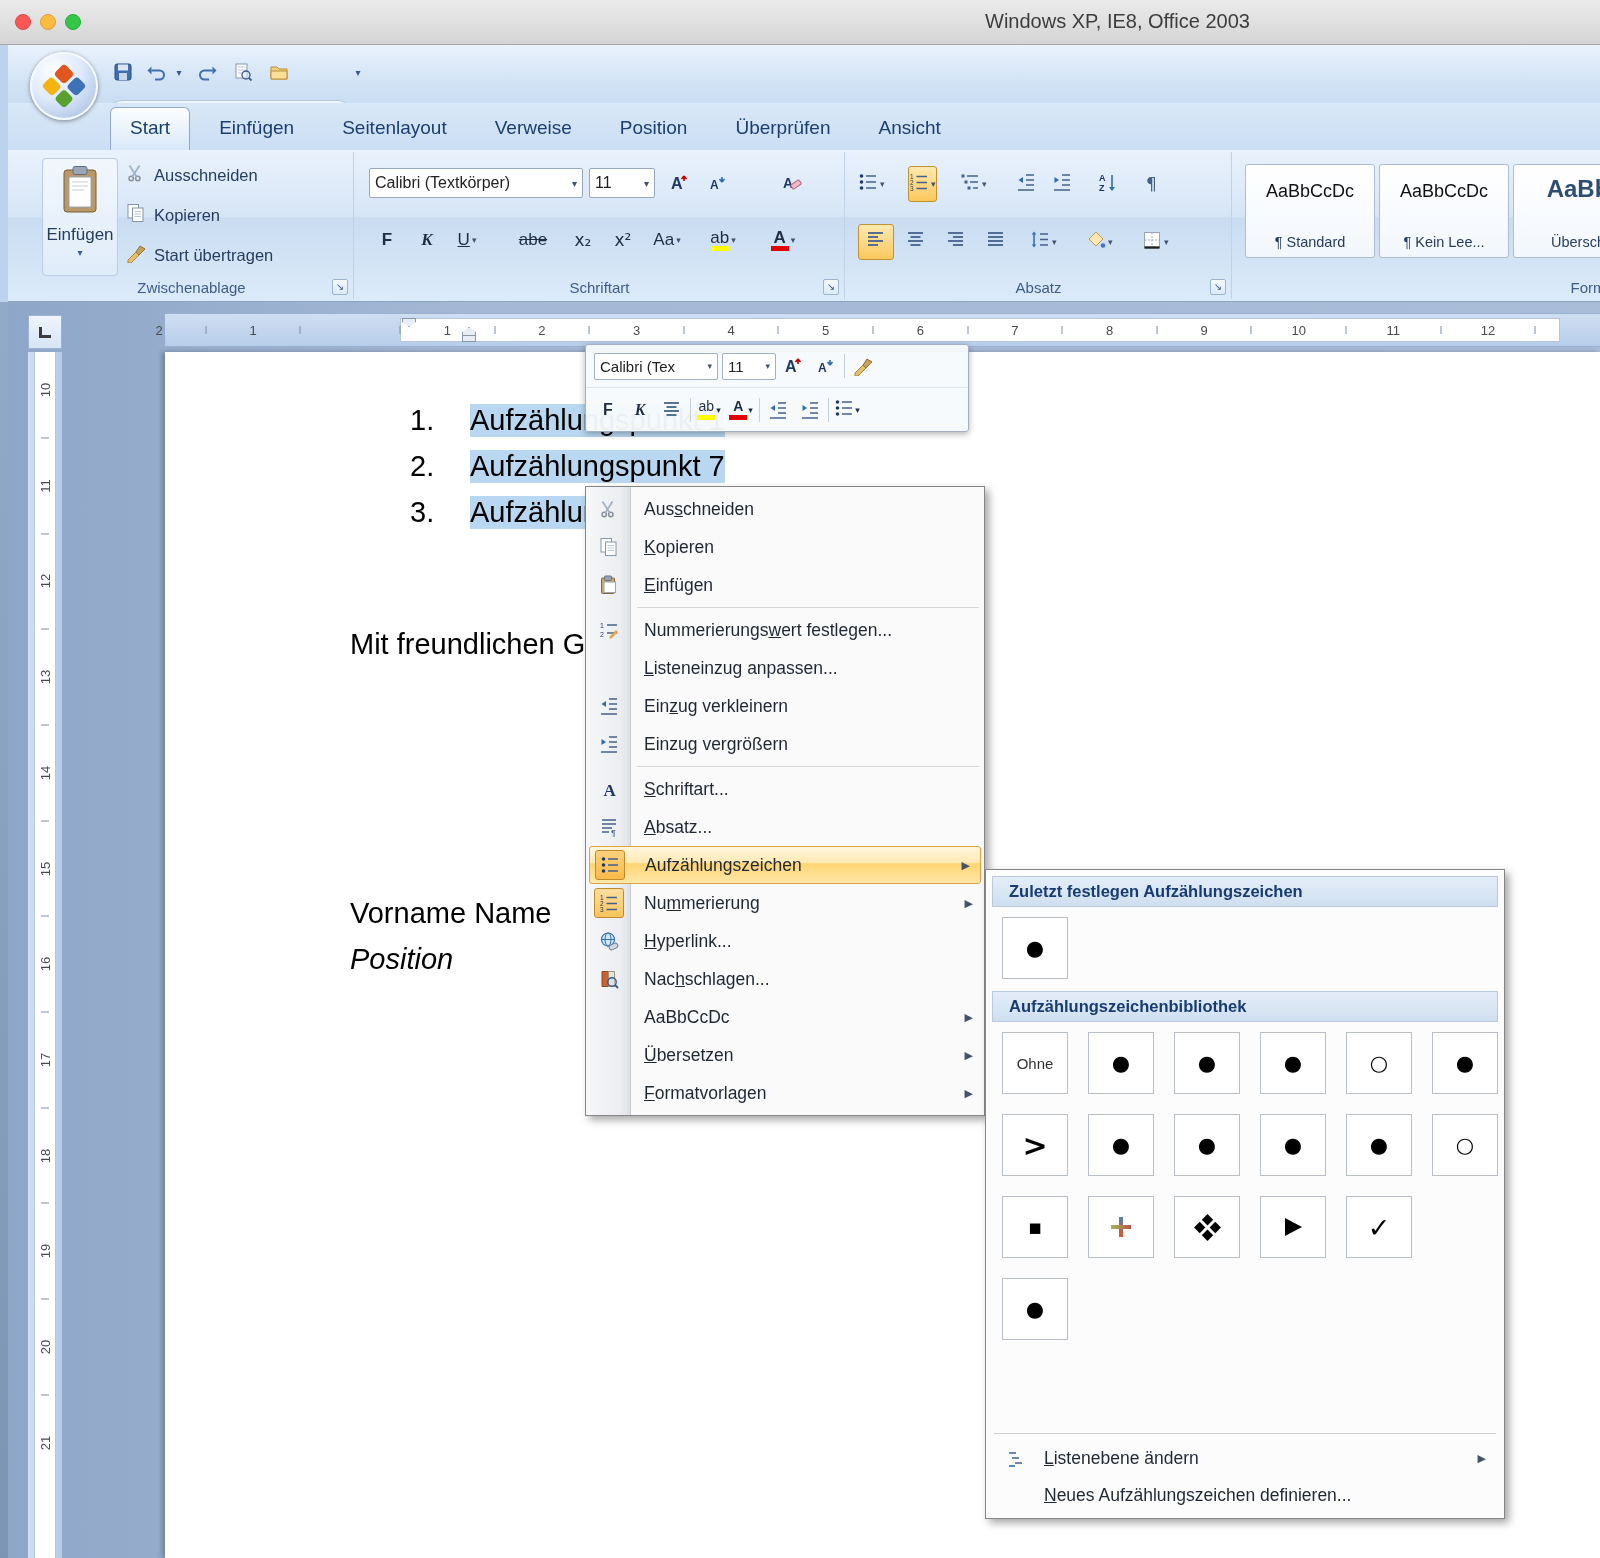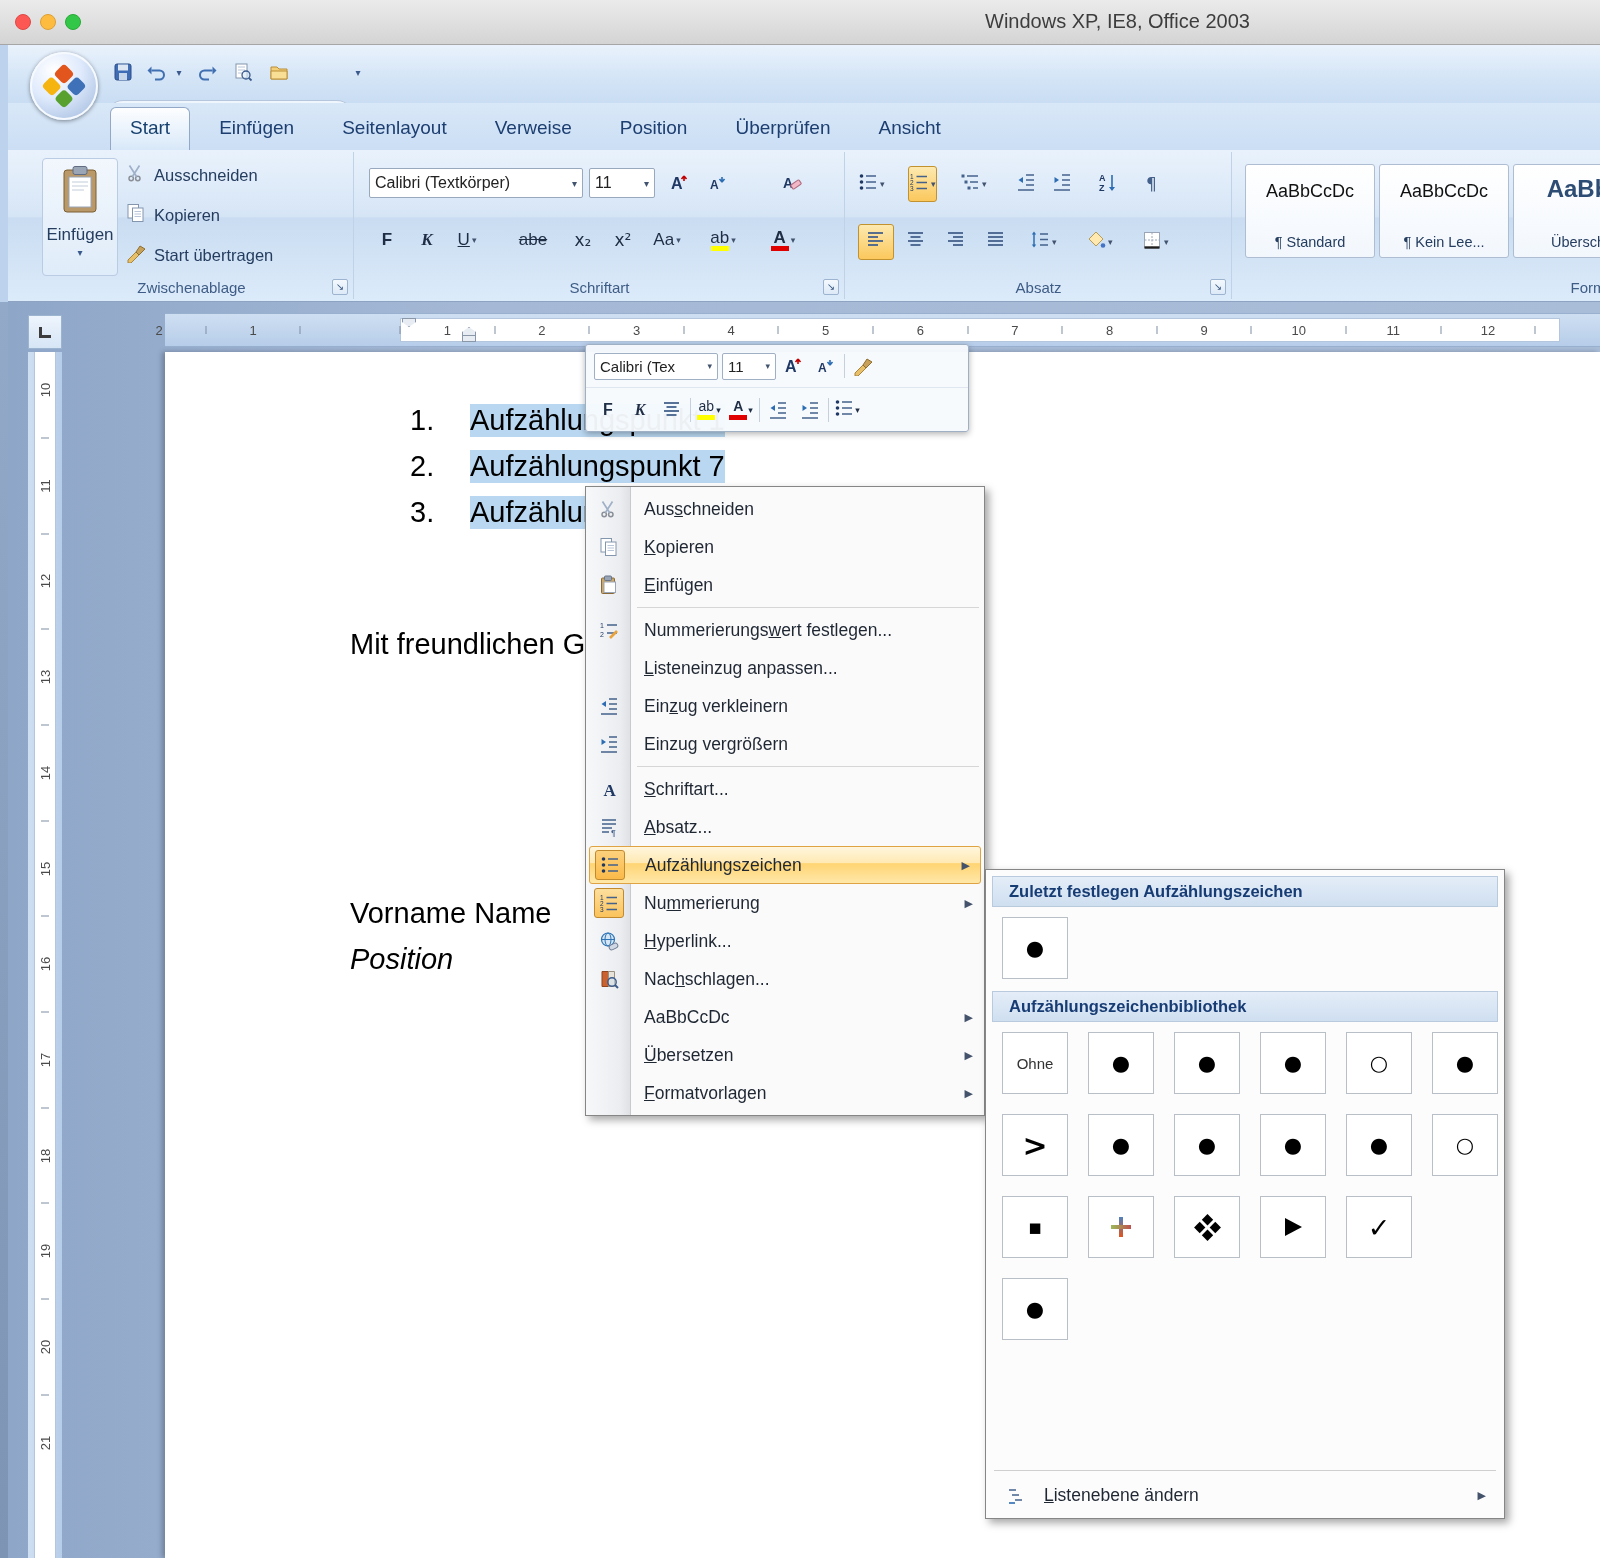--- a/index.html
+++ b/index.html
@@ -817,14 +817,18 @@
       <span class="f-ic">
           <svg width="20" height="20" viewBox="0 0 20 20" xmlns="http://www.w3.org/2000/svg">
             <path d="M2 4h7M5 9h7M8 14h7" stroke="#44618c" stroke-width="1.6"></path>
             <path d="M2 17h3" stroke="#2b6cb3" stroke-width="1.6"></path>
             <path d="M5 17l3 0" stroke="#2b6cb3" stroke-width="1.6"></path>
           </svg>
         </span>
       <span id="sm-change-label"><u>L</u>istenebene ändern</span>
       <span class="mi-ar">▶</span>
     </div>
+    <div class="sm-frow">
+      <span class="f-ic"></span>
+      <span id="sm-define-label"><u>N</u>eues Aufzählungszeichen definieren...</span>
+    </div>
   </div>
 </div>
 
 </body></html>

